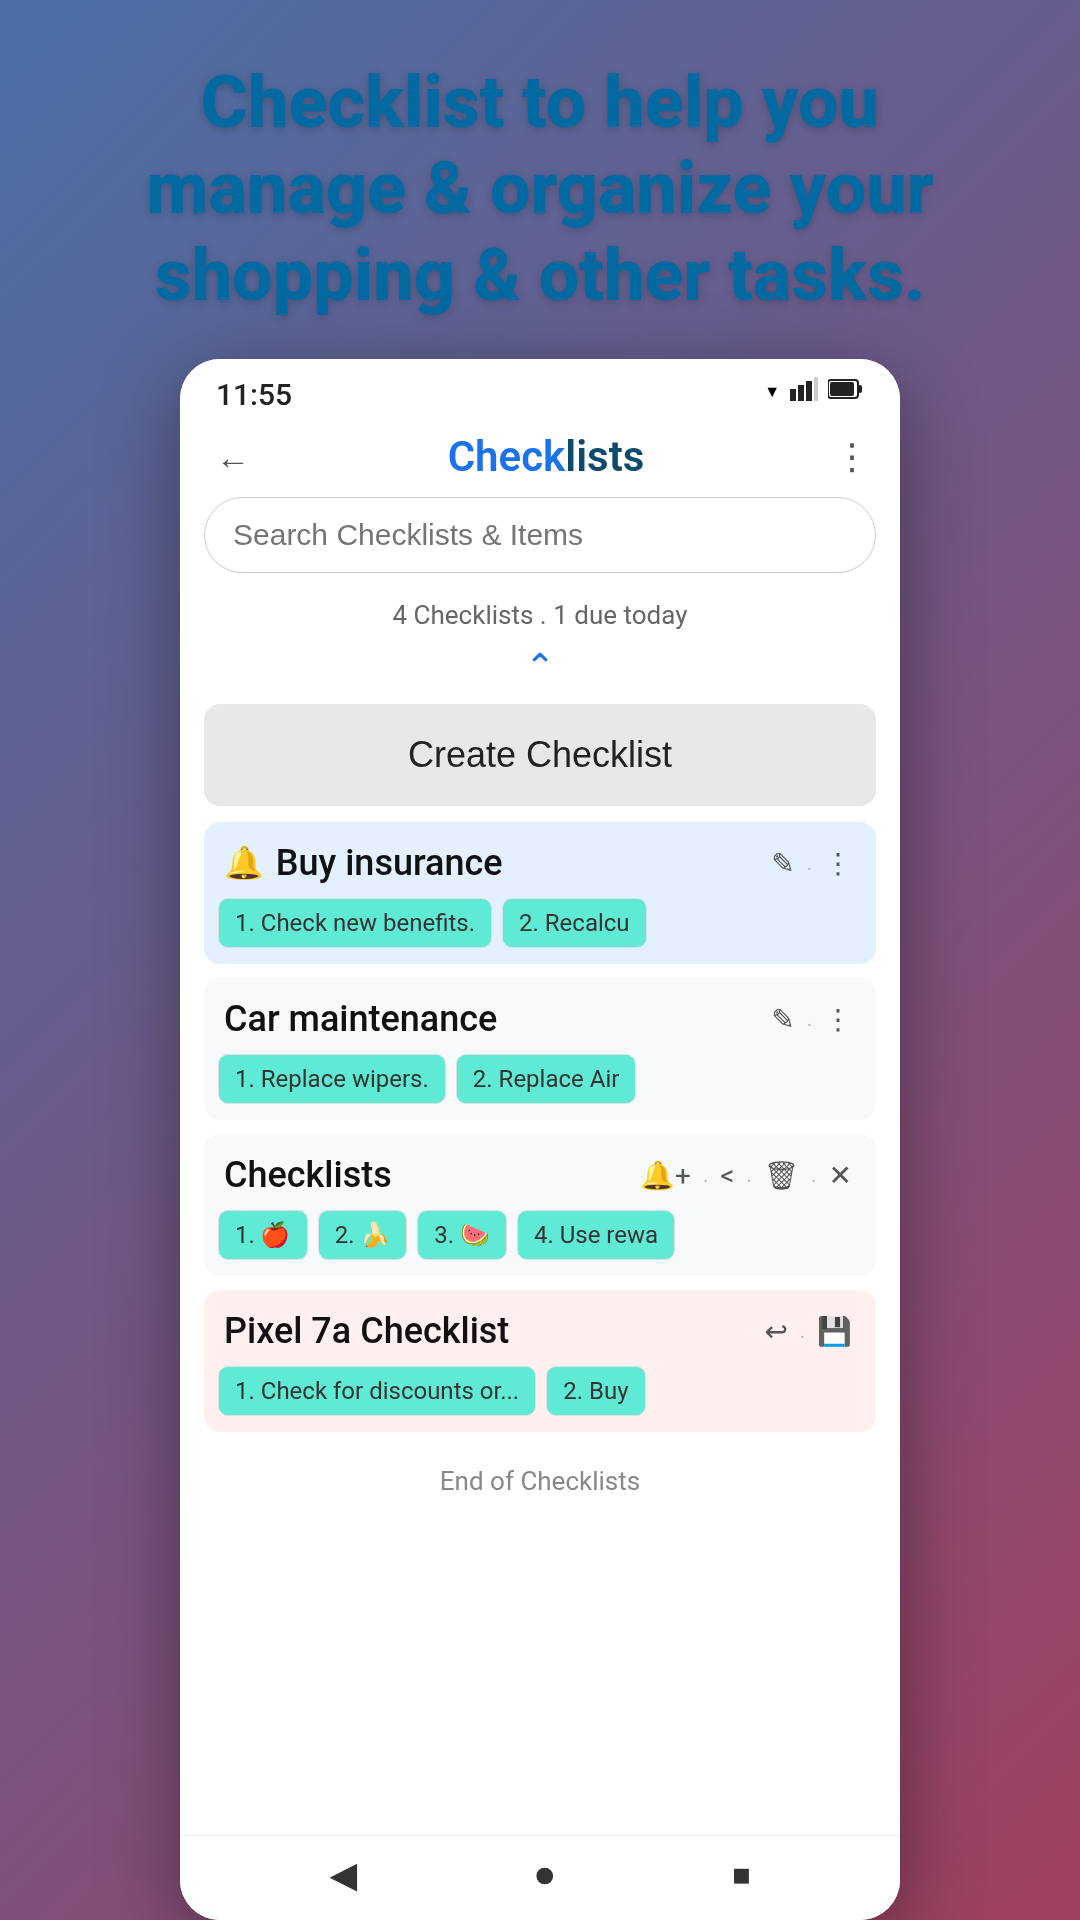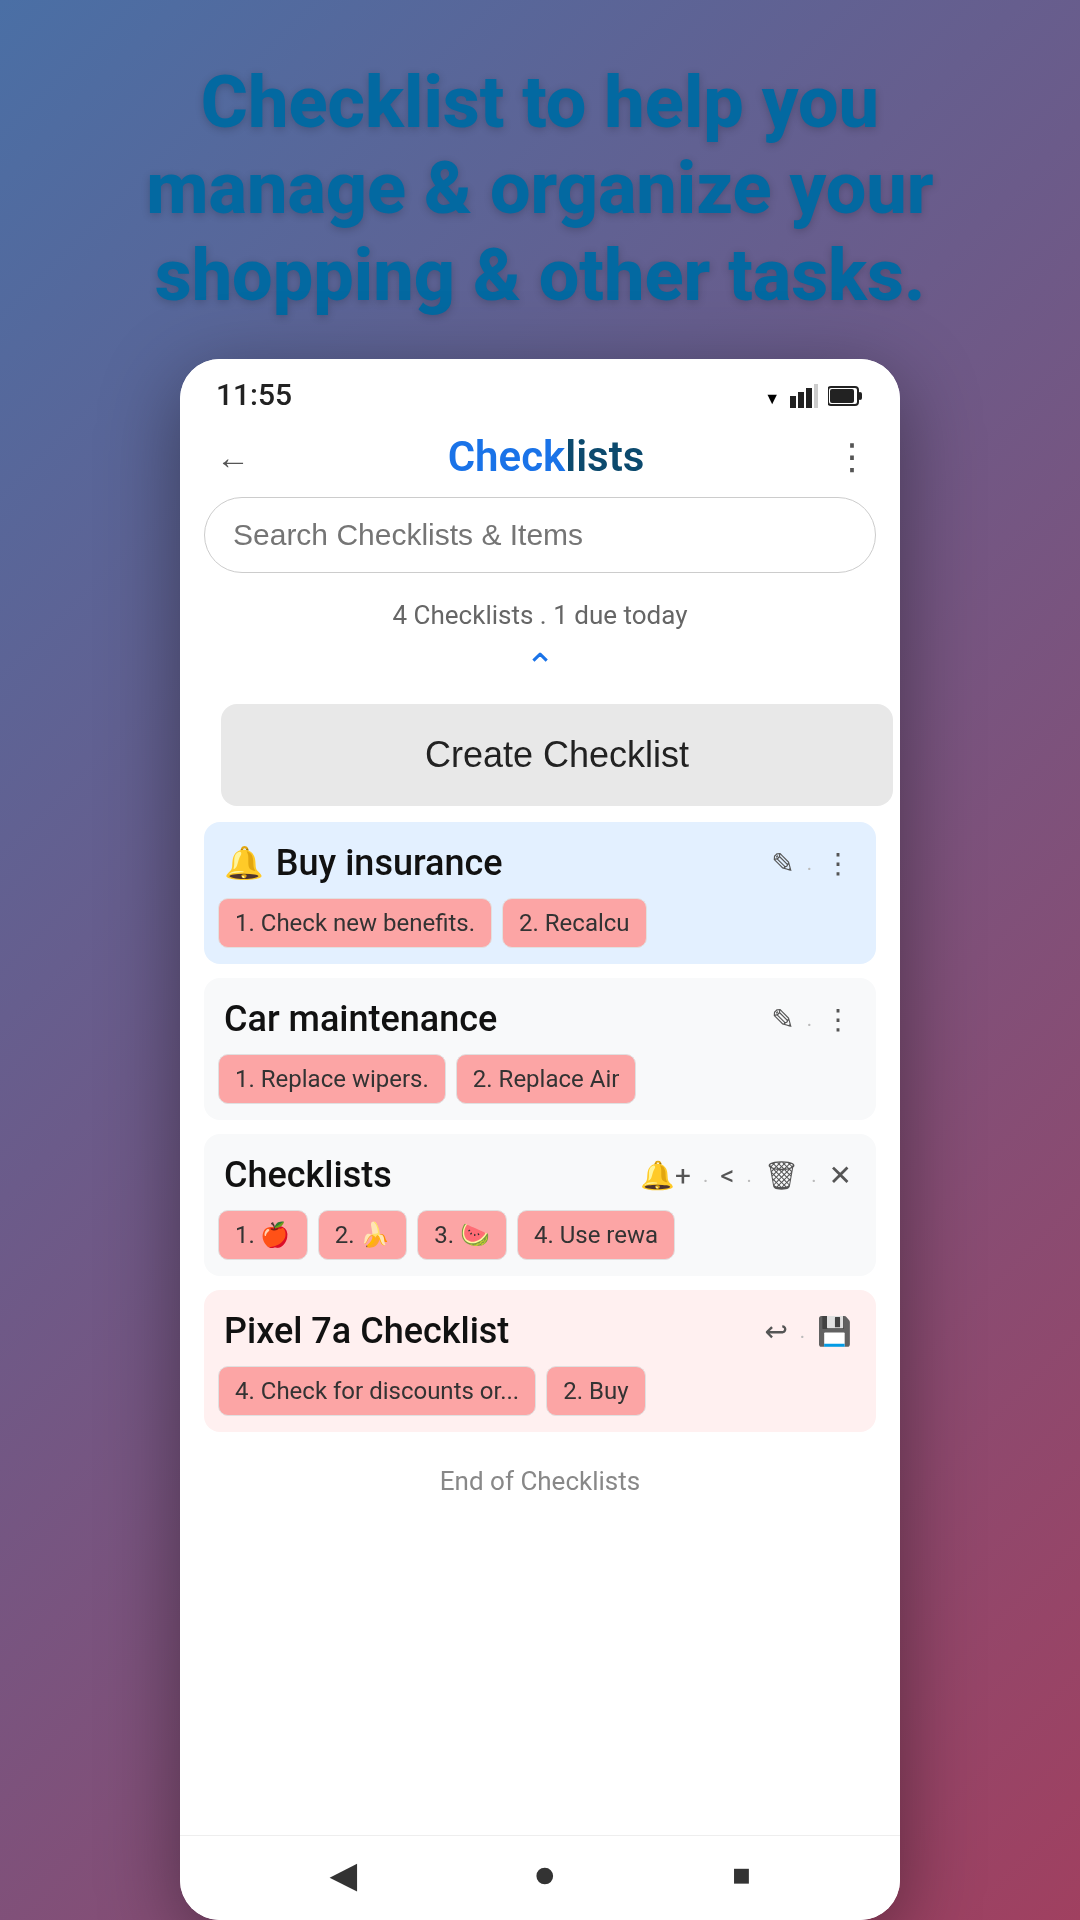--- a/index.html
+++ b/index.html
@@ -35,21 +35,21 @@
       box-shadow: 0 20px 80px rgba(0,0,0,0.4);
       flex: 1;
       display: flex;
       flex-direction: column;
     }
 
     
     .status-bar {
       display: flex;
       justify-content: space-between;
-      align-items: flex-end;
+      align-items: flex-start;
       padding: 18px 36px 10px;
       background: white;
     }
     .status-time {
       font-size: 30px;
       font-weight: 500;
       color: #222;
     }
     .status-icons {
       display: flex;
@@ -137,21 +137,20 @@
       padding: 30px;
       background: #e8e8e8;
       border: none;
       border-radius: 16px;
       font-size: 36px;
       font-weight: 500;
       color: #222;
       text-align: center;
       cursor: pointer;
       margin-bottom: 16px;
-      margin-left: 17px;
     }
 
     
     .checklist-card {
       border-radius: 16px;
       margin-bottom: 14px;
       overflow: hidden;
       background: #f8f9fa;
     }
     .checklist-card.highlighted {
@@ -193,21 +192,21 @@
       font-size: 20px;
     }
 
     .card-items {
       display: flex;
       padding: 0 14px 16px;
       gap: 10px;
       overflow: hidden;
     }
     .card-item-chip {
-      background: #fca5a5;
+      background: #5eead4;
       border-radius: 10px;
       padding: 10px 16px;
       font-size: 24px;
       color: #333;
       white-space: nowrap;
       border: 1px solid #e0e0e0;
       flex-shrink: 0;
     }
 
     
@@ -341,21 +340,21 @@
     <div class="checklist-card pink">
       <div class="card-header">
         <span class="card-title">Pixel 7a Checklist</span>
         <div class="card-actions">
           <span class="card-action-btn">↩</span>
           <span class="dot-sep">.</span>
           <span class="card-action-btn">💾</span>
         </div>
       </div>
       <div class="card-items">
-        <span class="card-item-chip">4. Check for discounts or...</span>
+        <span class="card-item-chip">1. Check for discounts or...</span>
         <span class="card-item-chip">2. Buy</span>
       </div>
     </div>
 
     <div class="end-label">End of Checklists</div>
 
   </div>
 
   <div class="bottom-nav">
     <span class="nav-btn">◀</span>

